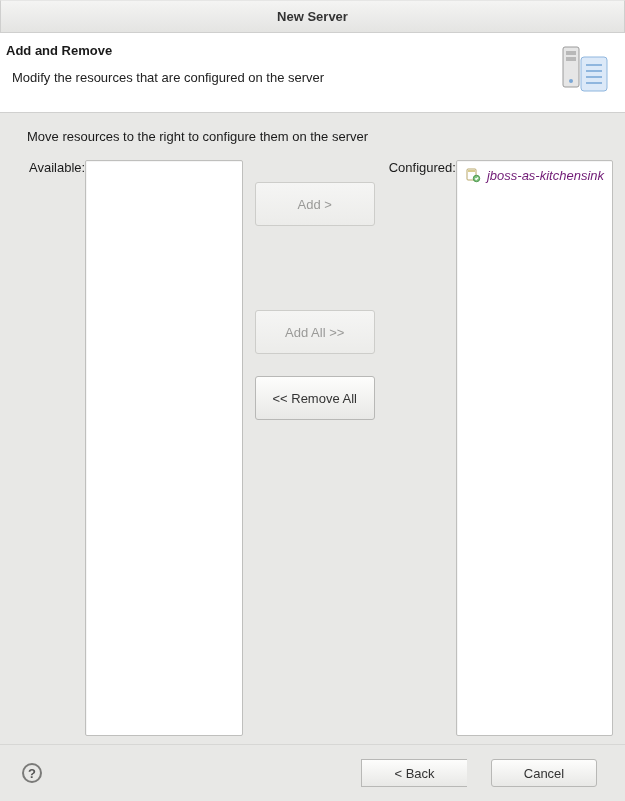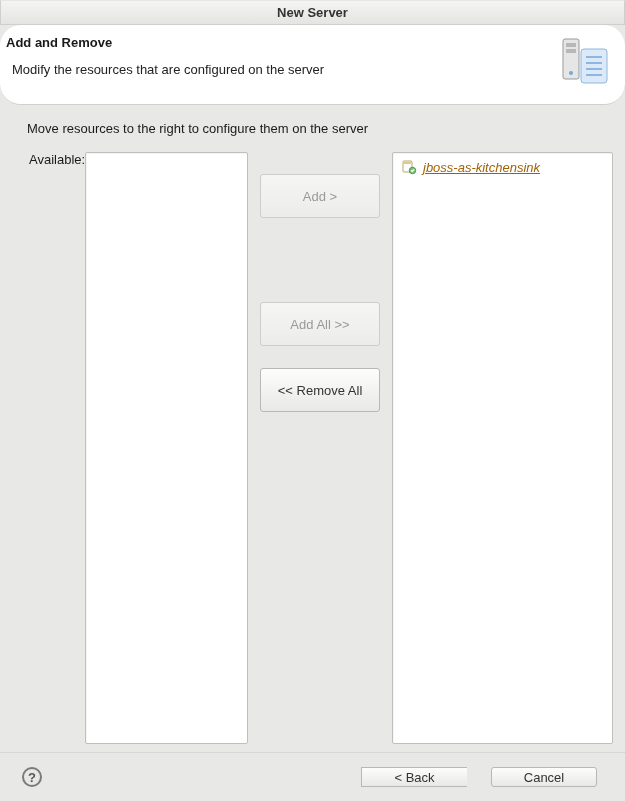--- a/index.html
+++ b/index.html
@@ -11,42 +11,41 @@
     background: #e8e8e6;
     width: 625px;
     height: 801px;
     overflow: hidden;
     display: flex;
     flex-direction: column;
   }
 
   
   .titlebar {
-    height: 25px;
+    height: 33px;
     background: linear-gradient(to bottom, #f4f4f3, #e4e4e2);
     border: 1px solid #cfcfce;
     border-top-color: #e6e6e5;
     display: flex;
     align-items: center;
     justify-content: center;
     font-weight: 600;
     font-size: 13px;
     color: #333;
   }
 
   
   .banner {
     background: #ffffff;
     border-bottom: 1px solid #d0d0cf;
     padding: 10px 14px 14px 6px;
     display: flex;
     align-items: flex-start;
     justify-content: space-between;
     min-height: 72px;
-    border-radius: 21px;
   }
   .banner-text { flex: 1; }
   .banner-title {
     font-weight: 700;
     font-size: 13px;
     margin: 0 0 4px 0;
   }
   .banner-sub {
     font-size: 13px;
     margin: 12px 0 0 6px;
@@ -94,24 +93,23 @@
     min-height: 440px;
   }
 
   .list-item {
     display: flex;
     align-items: center;
     gap: 6px;
     padding: 2px 2px;
     font-style: italic;
     font-size: 13px;
-    color: #a16207;
+    color: #701a75;
     cursor: default;
     white-space: nowrap;
-    text-decoration: underline;
   }
 
   
   .tbtn {
     height: 44px;
     border: 1px solid #b8b8b6;
     border-radius: 3px;
     background: linear-gradient(to bottom, #fdfdfc, #e8e8e6);
     font-size: 13px;
     color: #333;
@@ -141,21 +139,21 @@
     border: 2px solid #7a7a78;
     border-radius: 50%;
     display: flex; align-items: center; justify-content: center;
     font-size: 13px; color: #555; font-weight: 600;
     margin-left: 10px;
     cursor: pointer;
   }
   .spacer { flex: 1; }
   .navbtn {
     min-width: 106px;
-    height: 20px;
+    height: 28px;
     border: 1px solid #b8b8b6;
     border-radius: 3px;
     background: linear-gradient(to bottom, #fdfdfc, #e8e8e6);
     font-size: 13px;
     color: #333;
     cursor: pointer;
     padding: 0 10px;
   }
   .navbtn:disabled {
     color: #9a9a98;
@@ -209,20 +207,21 @@
     <div class="col mid">
       <button class="tbtn" id="btn-add" disabled="">Add &gt;</button>
       <div class="mid-gap-sm"></div>
       <div class="mid-gap-lg"></div>
       <button class="tbtn" id="btn-addall" disabled="">Add All &gt;&gt;</button>
       <div class="mid-gap-sm"></div>
       <button class="tbtn" id="btn-removeall">&lt;&lt; Remove All</button>
     </div>
 
     <div class="col side">
+      <div class="label">Configured:</div>
       <div class="listbox" id="configured-list">
           <div class="list-item">
             <svg width="16" height="16" viewBox="0 0 16 16">
               <rect x="2" y="2" width="9" height="11" rx="1" fill="#fefefe" stroke="#b8a76a"></rect>
               <rect x="3" y="3" width="7" height="2" fill="#d9cc8e"></rect>
               <circle cx="11.5" cy="11.5" r="3.2" fill="#7fc47f" stroke="#4c944c"></circle>
               <path d="M10.2 11.5 l1 1 l2 -2" fill="none" stroke="#fff" stroke-width="1.2"></path>
             </svg>
             <span>jboss-as-kitchensink</span>
           </div>

